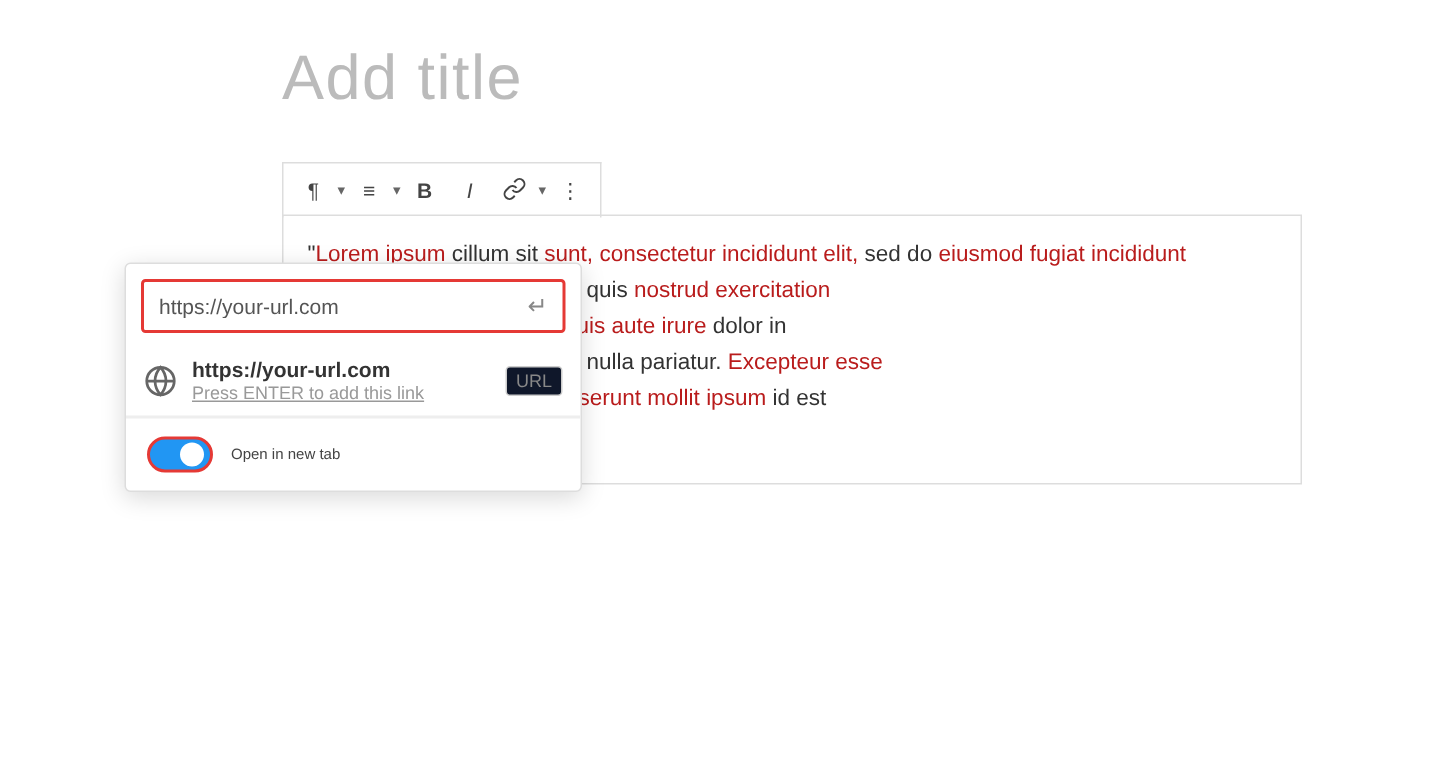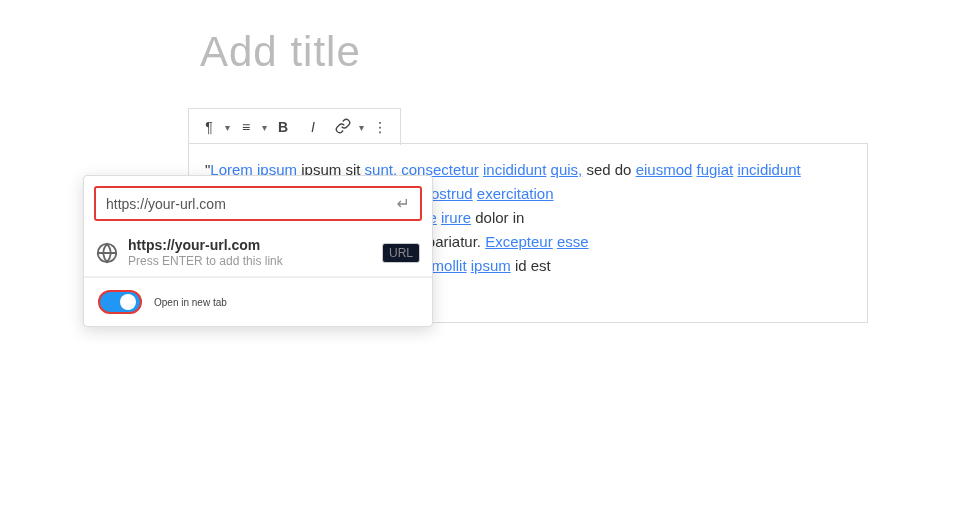--- a/index.html
+++ b/index.html
@@ -14,21 +14,21 @@
 
     .page-container {
       position: relative;
       width: 969px;
       height: 518px;
     }
 
     
     .title-area {
       position: absolute;
-      left: 200px;
+      left: 188px;
       top: 28px;
     }
 
     .add-title {
       font-size: 42px;
       color: #bbb;
       font-weight: 300;
       letter-spacing: 1px;
     }
 
@@ -86,21 +86,21 @@
 
     .content-plain {
       color: #333;
     }
 
     
     .link-popup {
       position: absolute;
       left: 83px;
       top: 175px;
-      width: 350px;
+      width: 305px;
       background: #fff;
       border: 1px solid #ddd;
       border-radius: 4px;
       box-shadow: 0 4px 16px rgba(0,0,0,0.15);
       z-index: 100;
       overflow: hidden;
     }
 
     .link-input-row {
       display: flex;
@@ -149,20 +149,21 @@
     .link-url-label {
       font-size: 14px;
       font-weight: bold;
       color: #333;
     }
 
     .link-hint {
       font-size: 12px;
       color: #999;
       margin-top: 1px;
+      text-decoration: underline;
     }
 
     .url-badge {
       font-size: 12px;
       color: #888;
       border: 1px solid #ccc;
       border-radius: 3px;
       padding: 2px 6px;
       background: #0f172a;
     }
@@ -208,22 +209,21 @@
       border-radius: 50%;
     }
 
     .toggle-label {
       font-size: 10px;
       color: #444;
     }
 
     
     .text-link {
-      color: #3b82f6;
-      text-decoration: underline;
+      color: #b91c1c;
     }
 
   </style>
 </head>
 <body>
 
 <div class="page-container">
 
   <div class="title-area">
     <span class="add-title">Add title</span>
@@ -258,25 +258,25 @@
 
     <button class="toolbar-btn">
       <span>⋮</span>
     </button>
   </div>
 
   <div class="content-area">
     <p>
       "<span class="text-link">Lorem</span>
       <span class="text-link">ipsum</span>
-      <span class="content-plain"> ipsum sit </span>
+      <span class="content-plain"> cillum sit </span>
       <span class="text-link">sunt,</span>
       <span class="text-link"> consectetur</span>
       <span class="text-link"> incididunt</span>
-      <span class="text-link"> quis,</span>
+      <span class="text-link"> elit,</span>
       <span class="content-plain"> sed do </span>
       <span class="text-link">eiusmod</span>
       <span class="text-link"> fugiat</span>
       <span class="text-link"> incididunt</span>
     </p>
     <p>
       <span class="content-plain">. Ut </span>
       <span class="text-link">enim</span>
       <span class="content-plain"> ad minim </span>
       <span class="text-link">veniam,</span>

